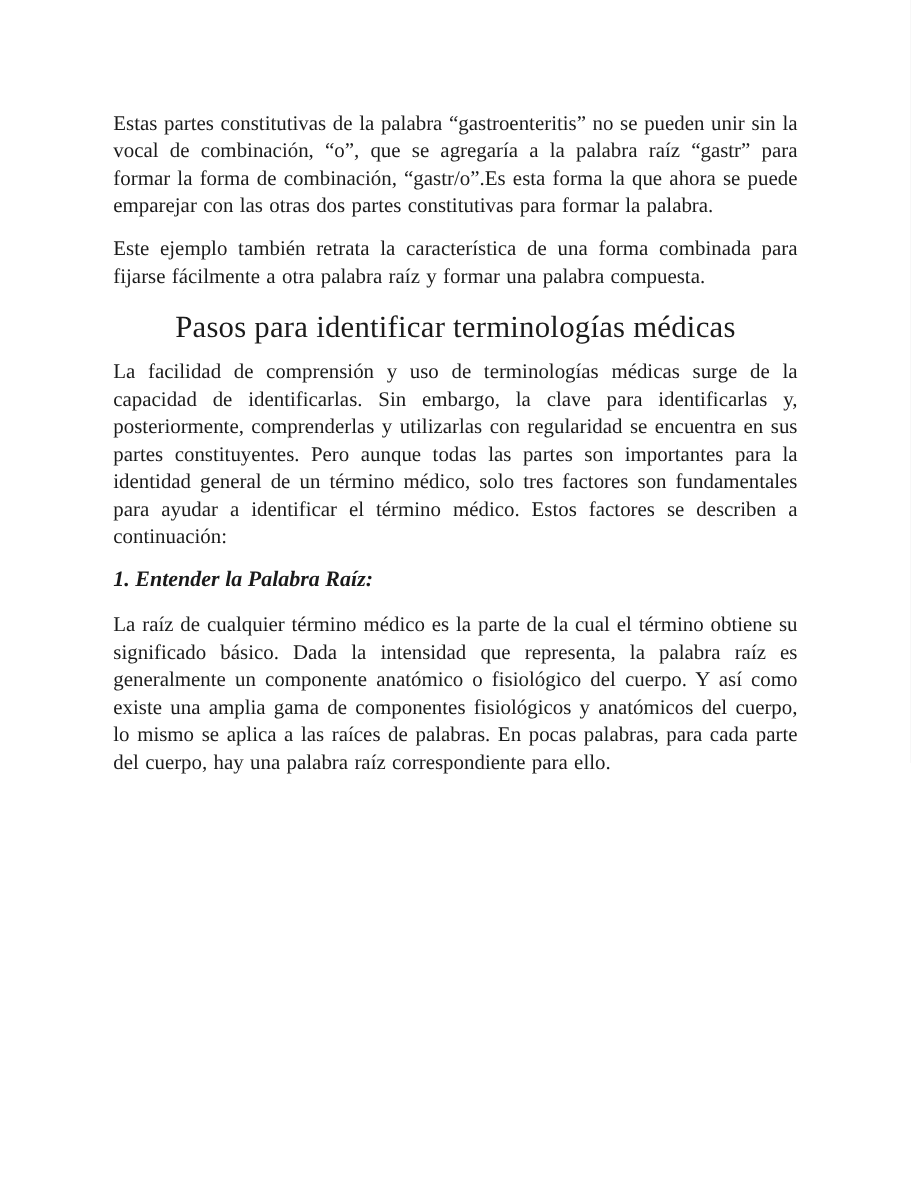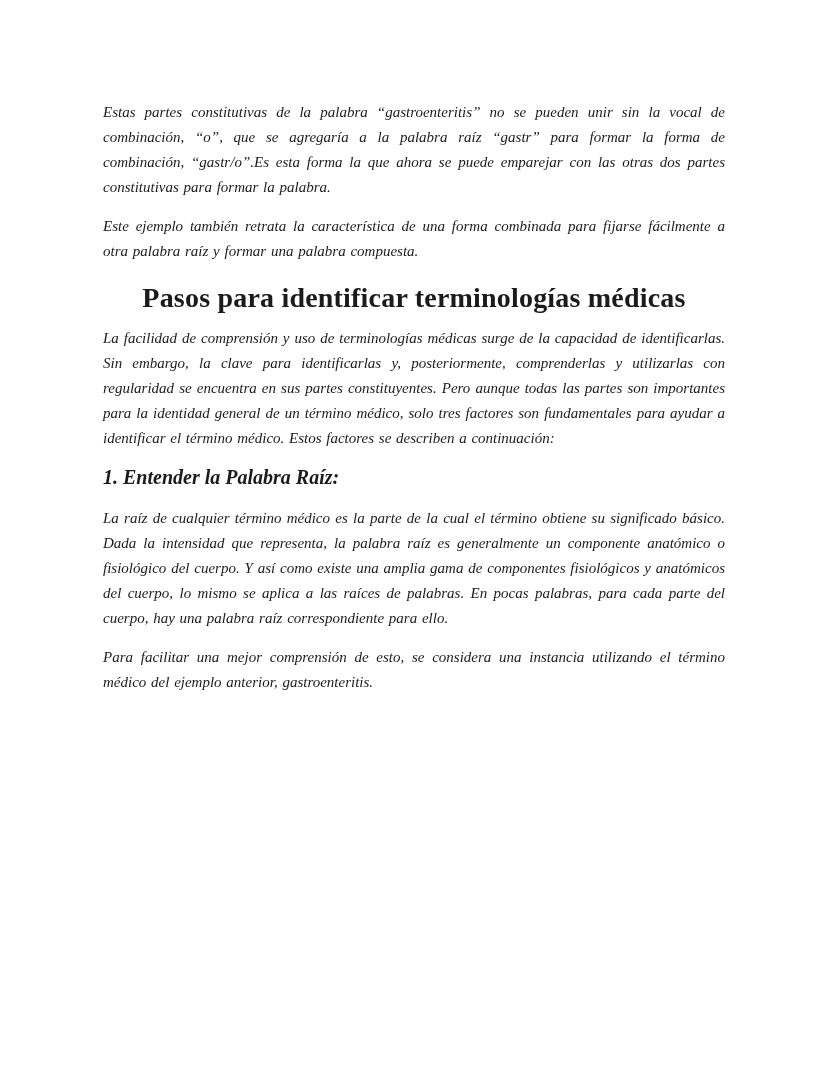--- a/index.html
+++ b/index.html
@@ -20,34 +20,33 @@
     background: var(--bg, #ffffff);
     overflow: hidden;
   }
   .content {
     padding: 100px 103px 0 103px;
     color: var(--fg, #1b1b1b);
     font-family: "Liberation Serif", "DejaVu Serif", serif;
   }
   p.body {
     margin: 0 0 14px 0;
-    font-size: 15px;
+    font-size: 19px;
     line-height: 25px;
     text-align: justify;
     word-spacing: 1px;
-    font-style: italic;
   }
   p.body.continued {
     text-align-last: justify;
   }
   h1.heading {
     margin: 14px 0 8px 0;
     font-size: 28px;
     line-height: 40px;
-    font-weight: bold;
+    font-weight: normal;
     text-align: center;
     letter-spacing: 0.2px;
   }
   h2.subheading {
     margin: 2px 0 16px 0;
     font-size: 20px;
     line-height: 25px;
     font-weight: bold;
     font-style: italic;
   }
@@ -64,17 +63,16 @@
 
     <h1 class="heading">Pasos para identificar terminologías médicas</h1>
 
     <p class="body">La facilidad de comprensión y uso de terminologías médicas surge de la capacidad de identificarlas. Sin embargo, la clave para identificarlas y, posteriormente, comprenderlas y utilizarlas con regularidad se encuentra en sus partes constituyentes. Pero aunque todas las partes son importantes para la identidad general de un término médico, solo tres factores son fundamentales para ayudar a identificar el término médico. Estos factores se describen a continuación:</p>
 
     <h2 class="subheading">1. Entender la Palabra Raíz:</h2>
 
     <p class="body">La raíz de cualquier término médico es la parte de la cual el término obtiene su significado básico. Dada la intensidad que representa, la palabra raíz es generalmente un componente anatómico o fisiológico del cuerpo. Y así como existe una amplia gama de componentes fisiológicos y anatómicos del cuerpo, lo mismo se aplica a las raíces de palabras. En pocas palabras, para cada parte del cuerpo, hay una palabra raíz correspondiente para ello.</p>
 
 
-    <p class="body">Para facilitar una mejor comprensión de esto, se considera una instancia utilizando el término médico del ejemplo anterior, gastroenteritis.</p>
 
 
   </div>
 </div>
 
 </body></html>

